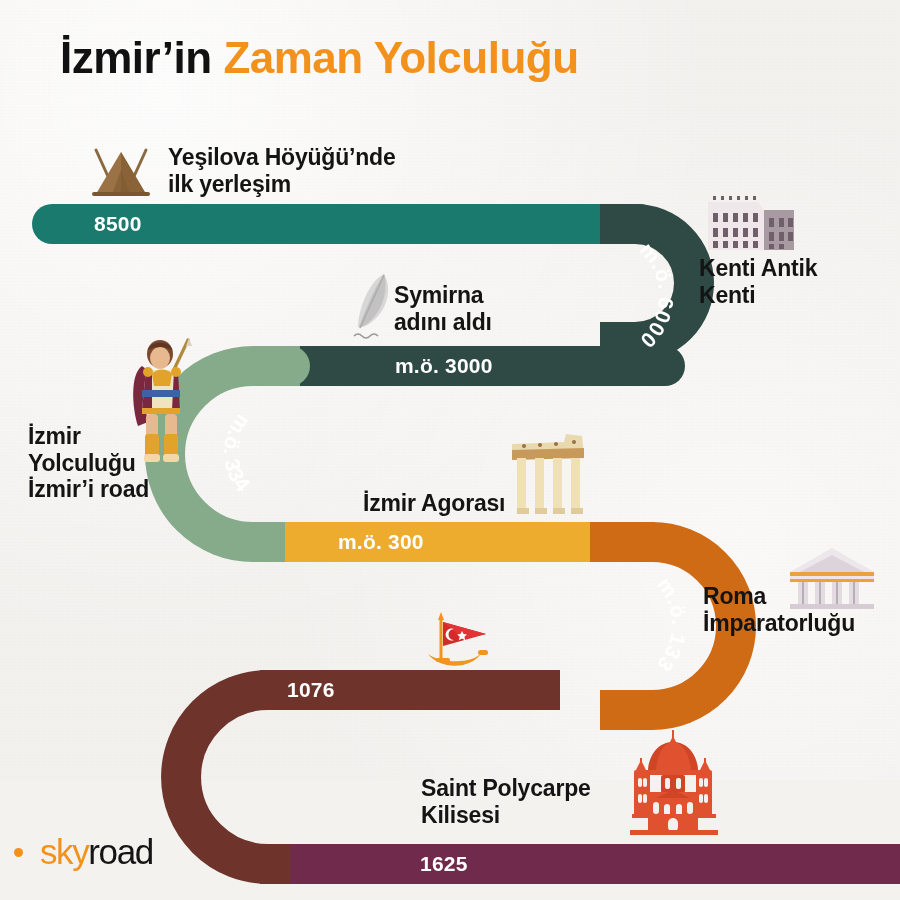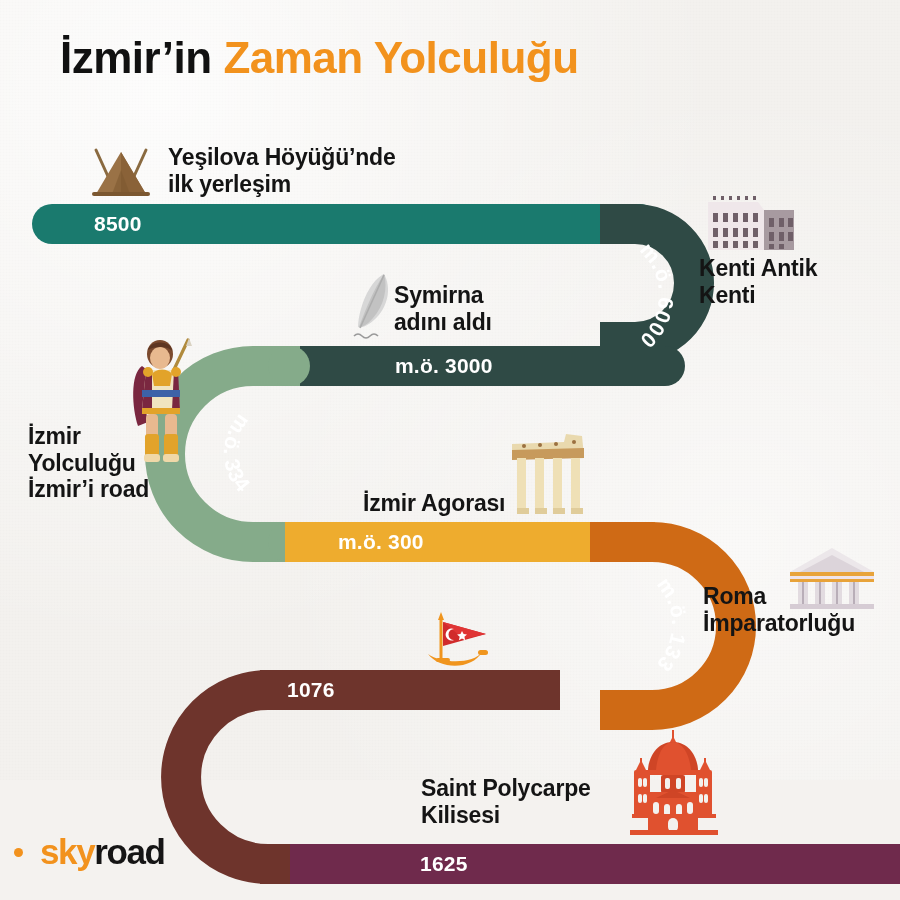--- a/index.html
+++ b/index.html
@@ -78,21 +78,21 @@
 
   
   .icon { position: absolute; }
 
   
   #logo {
     position: absolute;
     left: 40px;
     top: 834px;
     font-size: 35px;
-    font-weight: 700;
+    font-weight: 400;
     letter-spacing: -1.4px;
     line-height: 1;
   }
   #logo .sky { color: #f2921d; }
   #logo .road { color: #151515; position: relative; }
   #logo .dot {
     position: absolute;
     width: 9px; height: 9px;
     border-radius: 50%;
     background: #f2921d;

